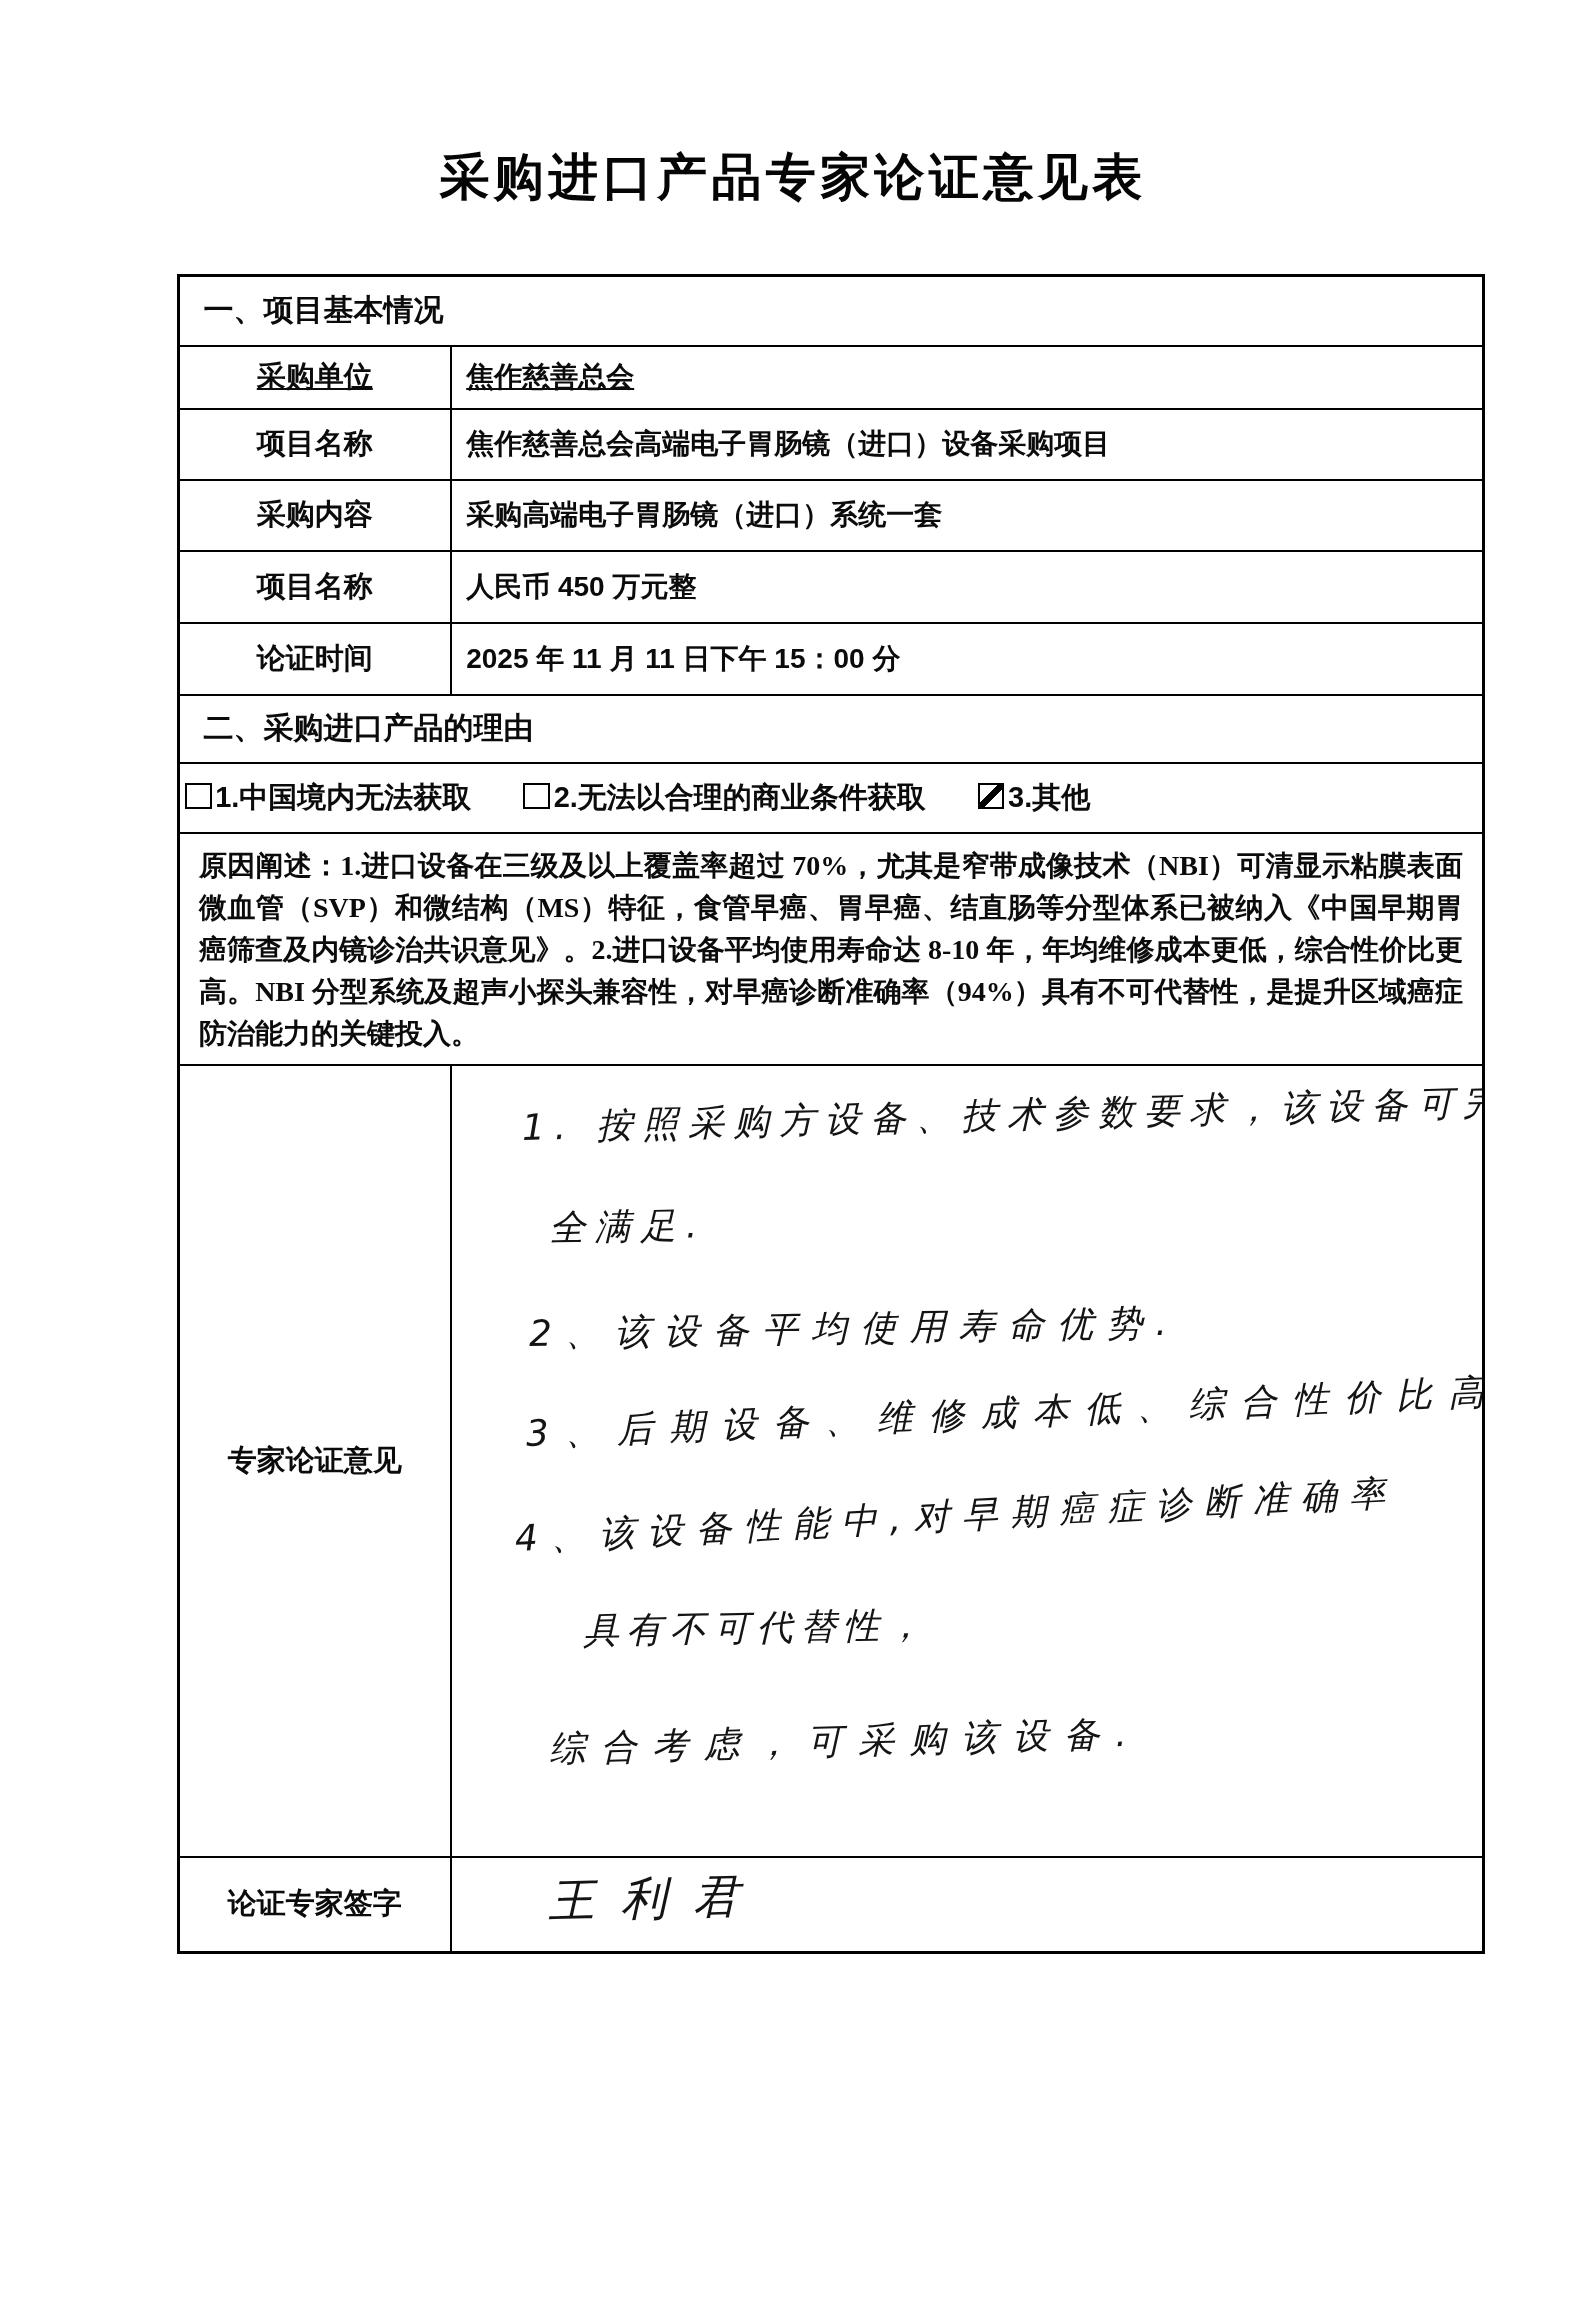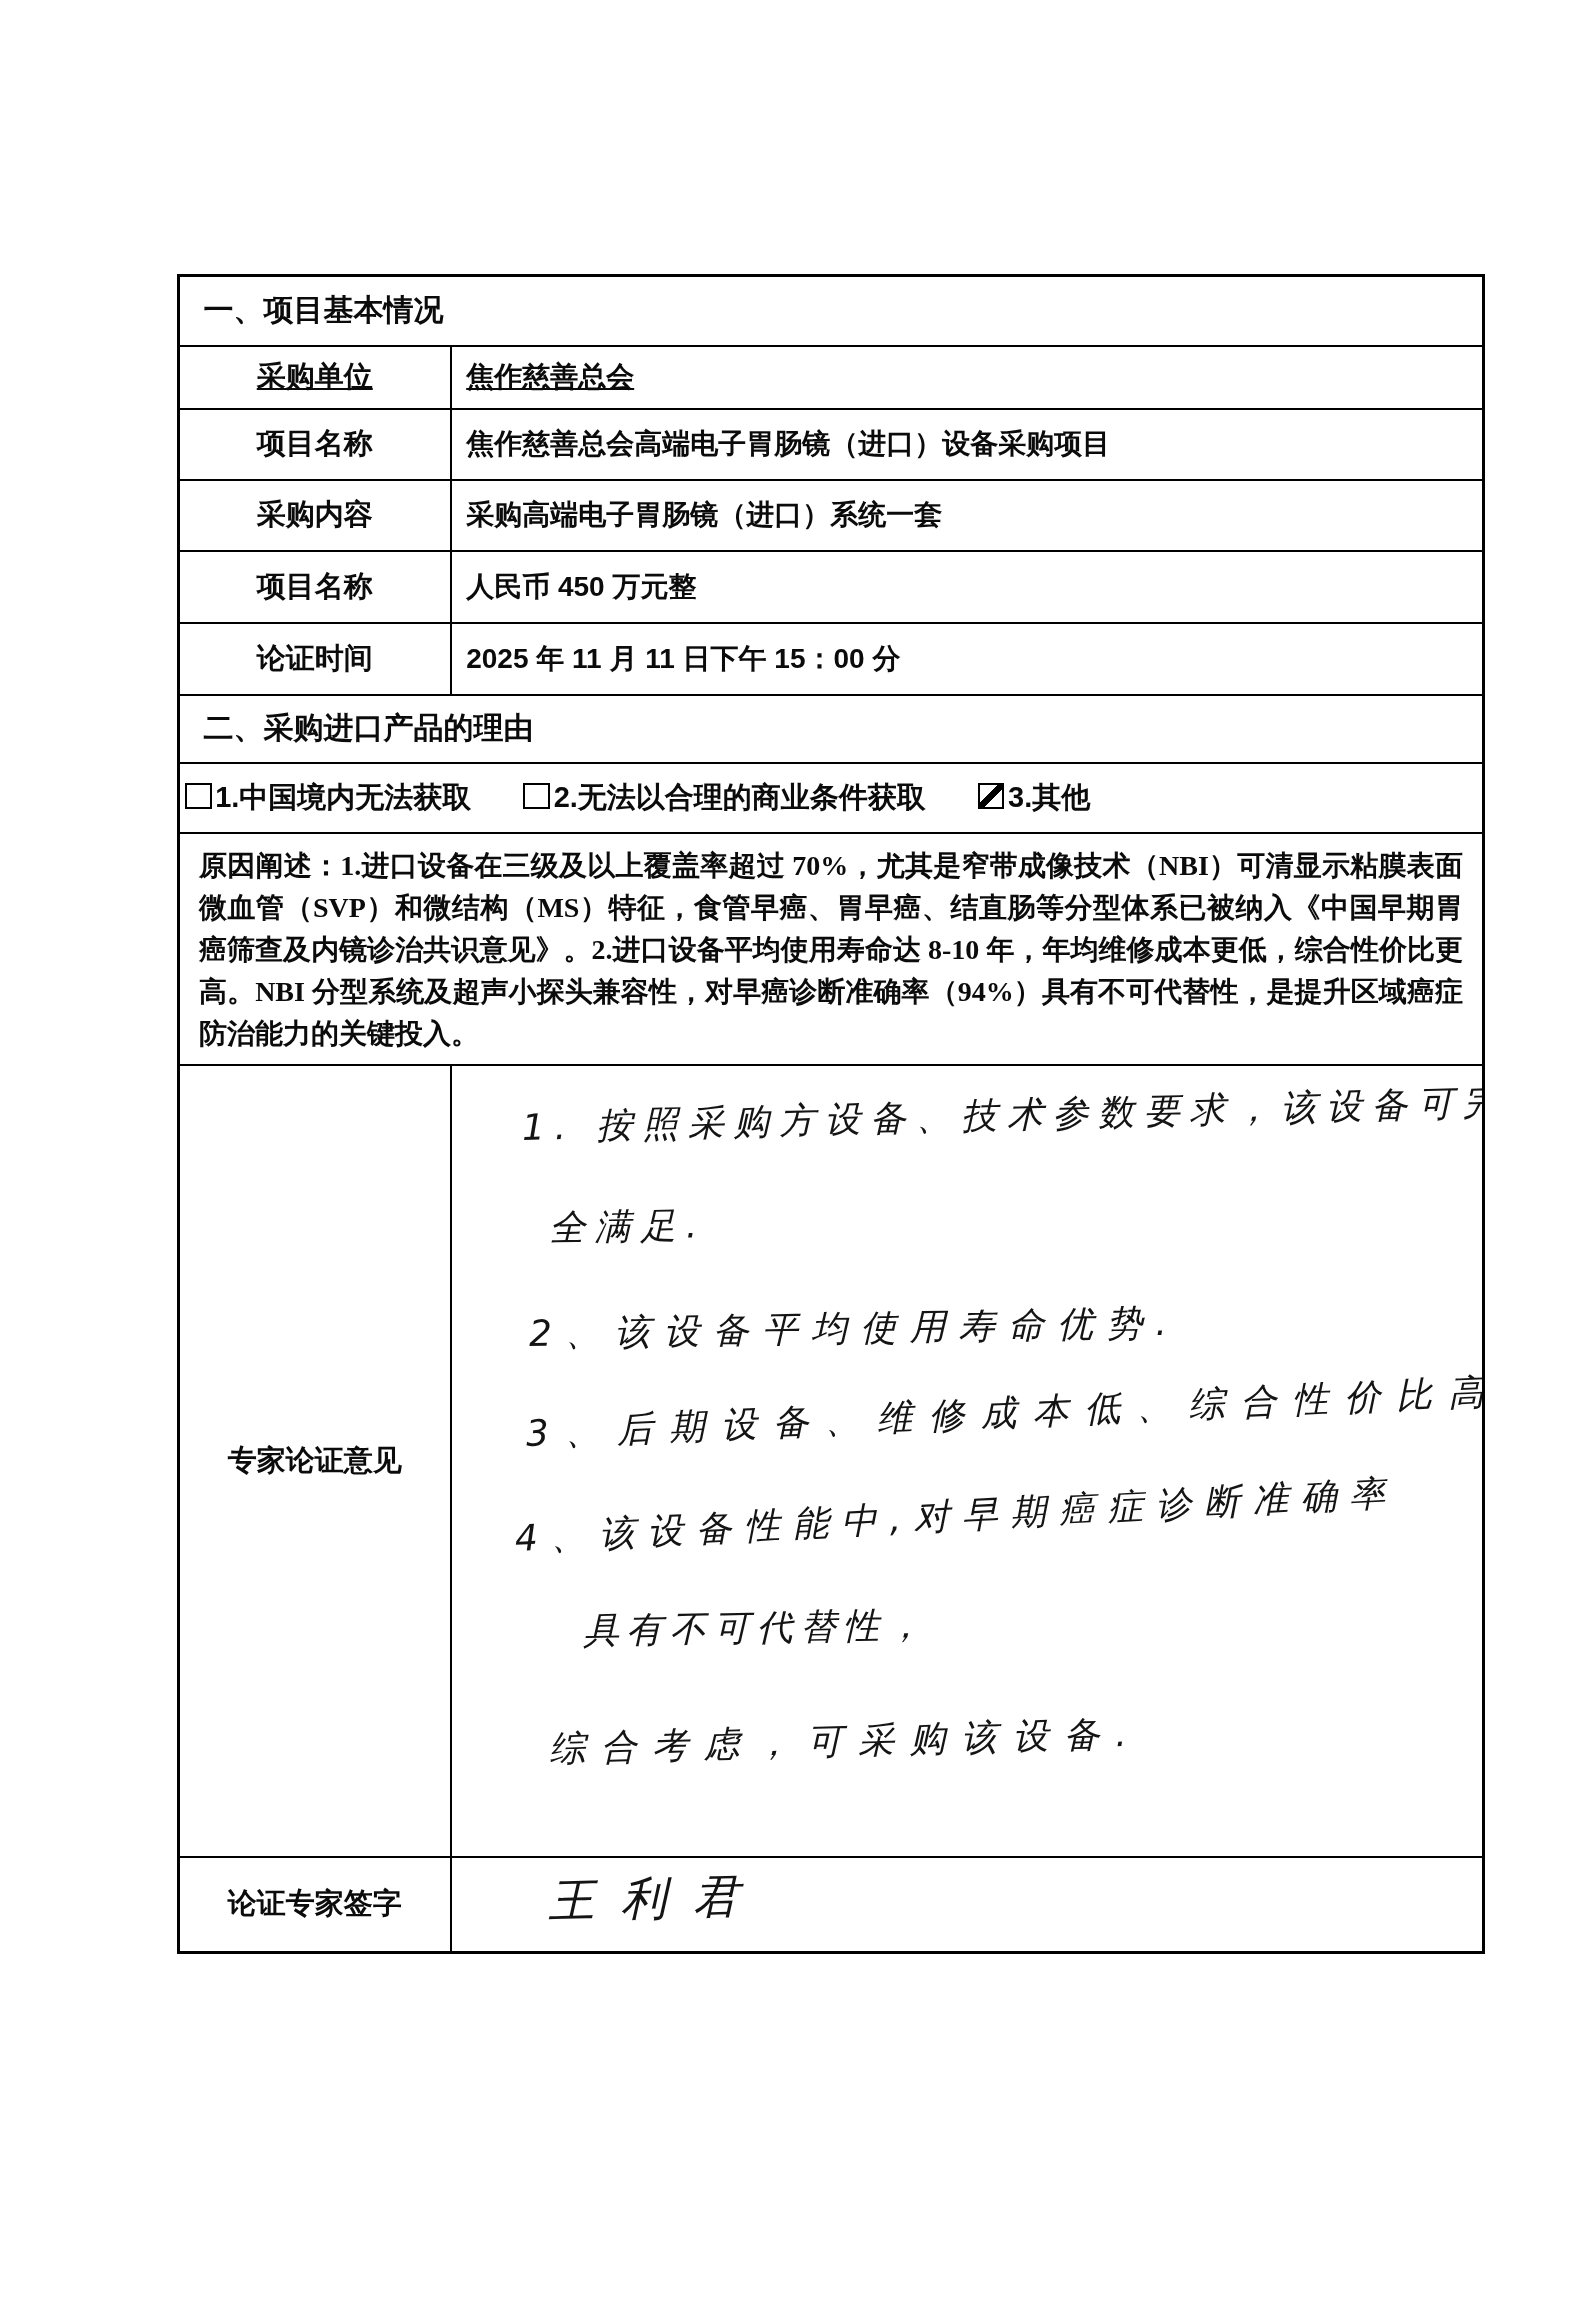--- a/index.html
+++ b/index.html
@@ -69,20 +69,21 @@
     position:absolute; left:96px; top:10.3px; font-size:46px; font-style:italic;
     font-weight:500; letter-spacing:26.5px; color:#141414;
     font-family:"DejaVu Sans", sans-serif; transform:rotate(-1.5deg);
   }
 </style>
 </head>
 <body>
 
 <div class="page">
 
+  <div class="doc-title">采购进口产品专家论证意见表</div>
 
   <table class="form">
     <colgroup>
         <col class="c1">
         <col>
       </colgroup>
 
     <tbody>
         <tr class="r-sec1">
       <td class="sec-header" colspan="2">一、项目基本情况</td>

